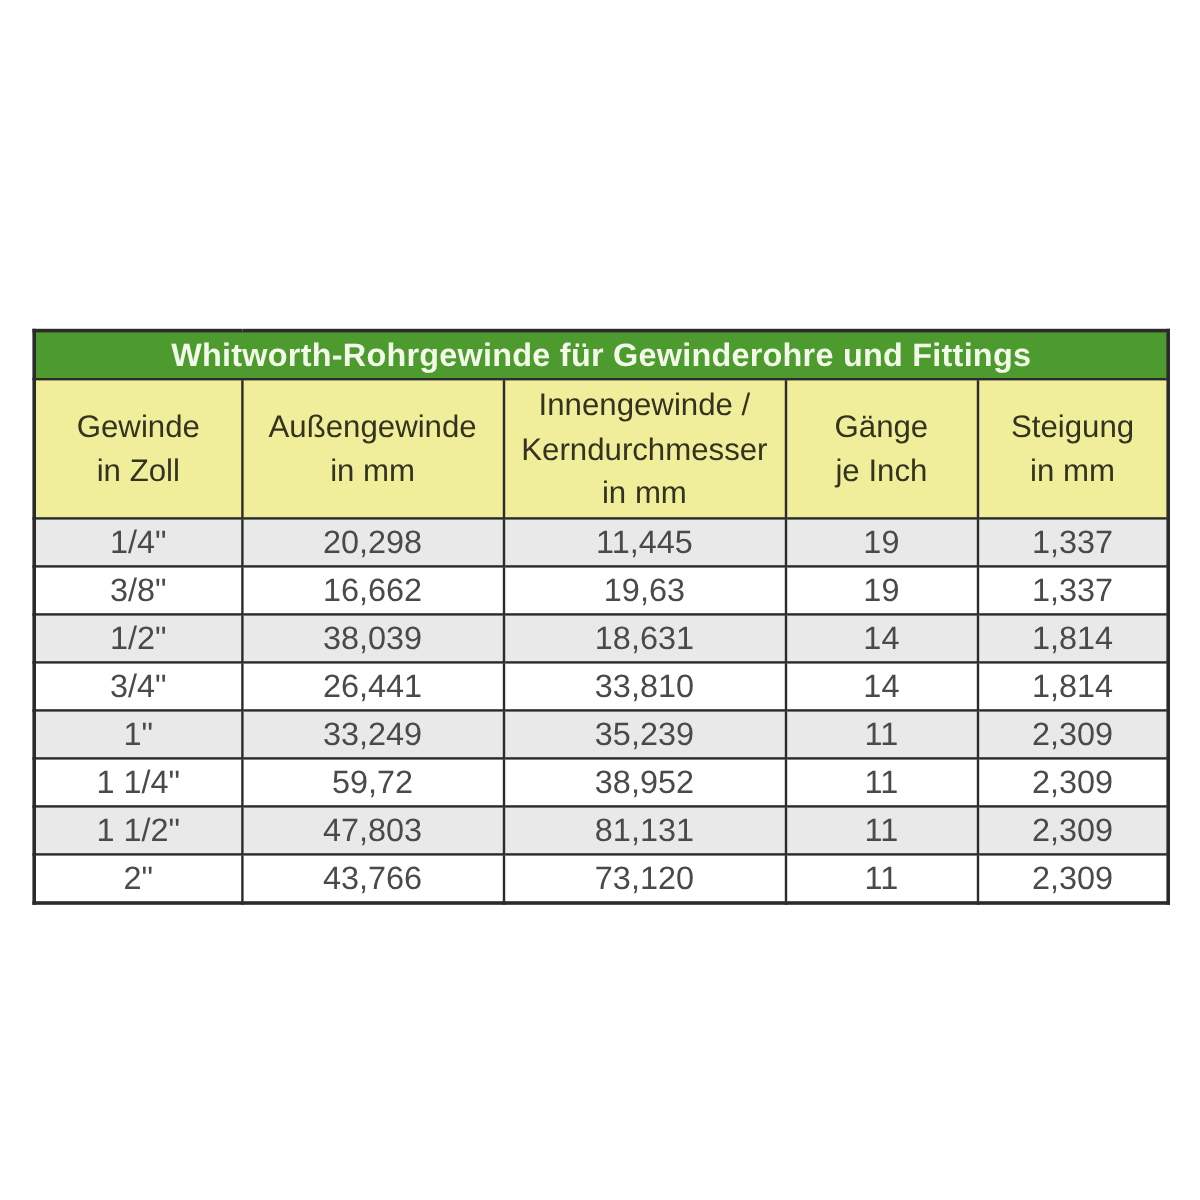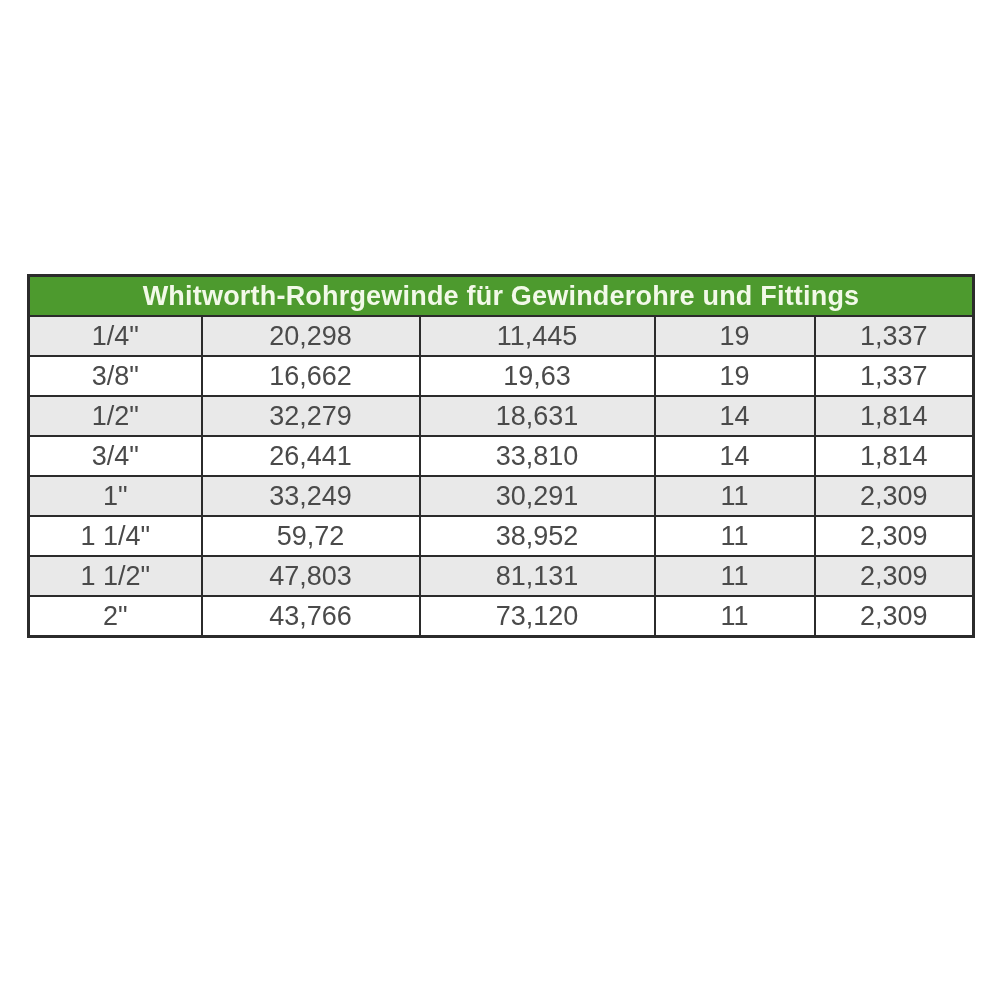--- a/index.html
+++ b/index.html
@@ -71,54 +71,67 @@
       <col style="width:173px">
       <col style="width:218px">
       <col style="width:235px">
       <col style="width:160px">
       <col style="width:159px">
     </colgroup>
     <thead>
       <tr>
         <th class="title-cell" colspan="5">Whitworth-Rohrgewinde für Gewinderohre und Fittings</th>
       </tr>
+      <tr class="header-row">
+        <th>Gewinde
+in Zoll</th>
+        <th>Außengewinde
+in mm</th>
+        <th>Innengewinde /
+Kerndurchmesser
+in mm</th>
+        <th>Gänge
+je Inch</th>
+        <th>Steigung
+in mm</th>
+      </tr>
     </thead>
     <tbody>
       <tr class="data-row stripe">
         <td>1/4"</td>
         <td>20,298</td>
         <td>11,445</td>
         <td>19</td>
         <td>1,337</td>
       </tr>
       <tr class="data-row">
         <td>3/8"</td>
         <td>16,662</td>
         <td>19,63</td>
         <td>19</td>
         <td>1,337</td>
       </tr>
       <tr class="data-row stripe">
         <td>1/2"</td>
-        <td>32,279</td>
+        <td>38,039</td>
         <td>18,631</td>
         <td>14</td>
         <td>1,814</td>
       </tr>
       <tr class="data-row">
         <td>3/4"</td>
         <td>26,441</td>
         <td>33,810</td>
         <td>14</td>
         <td>1,814</td>
       </tr>
       <tr class="data-row stripe">
         <td>1"</td>
         <td>33,249</td>
-        <td>30,291</td>
+        <td>35,239</td>
         <td>11</td>
         <td>2,309</td>
       </tr>
       <tr class="data-row">
         <td>1 1/4"</td>
         <td>59,72</td>
         <td>38,952</td>
         <td>11</td>
         <td>2,309</td>
       </tr>

